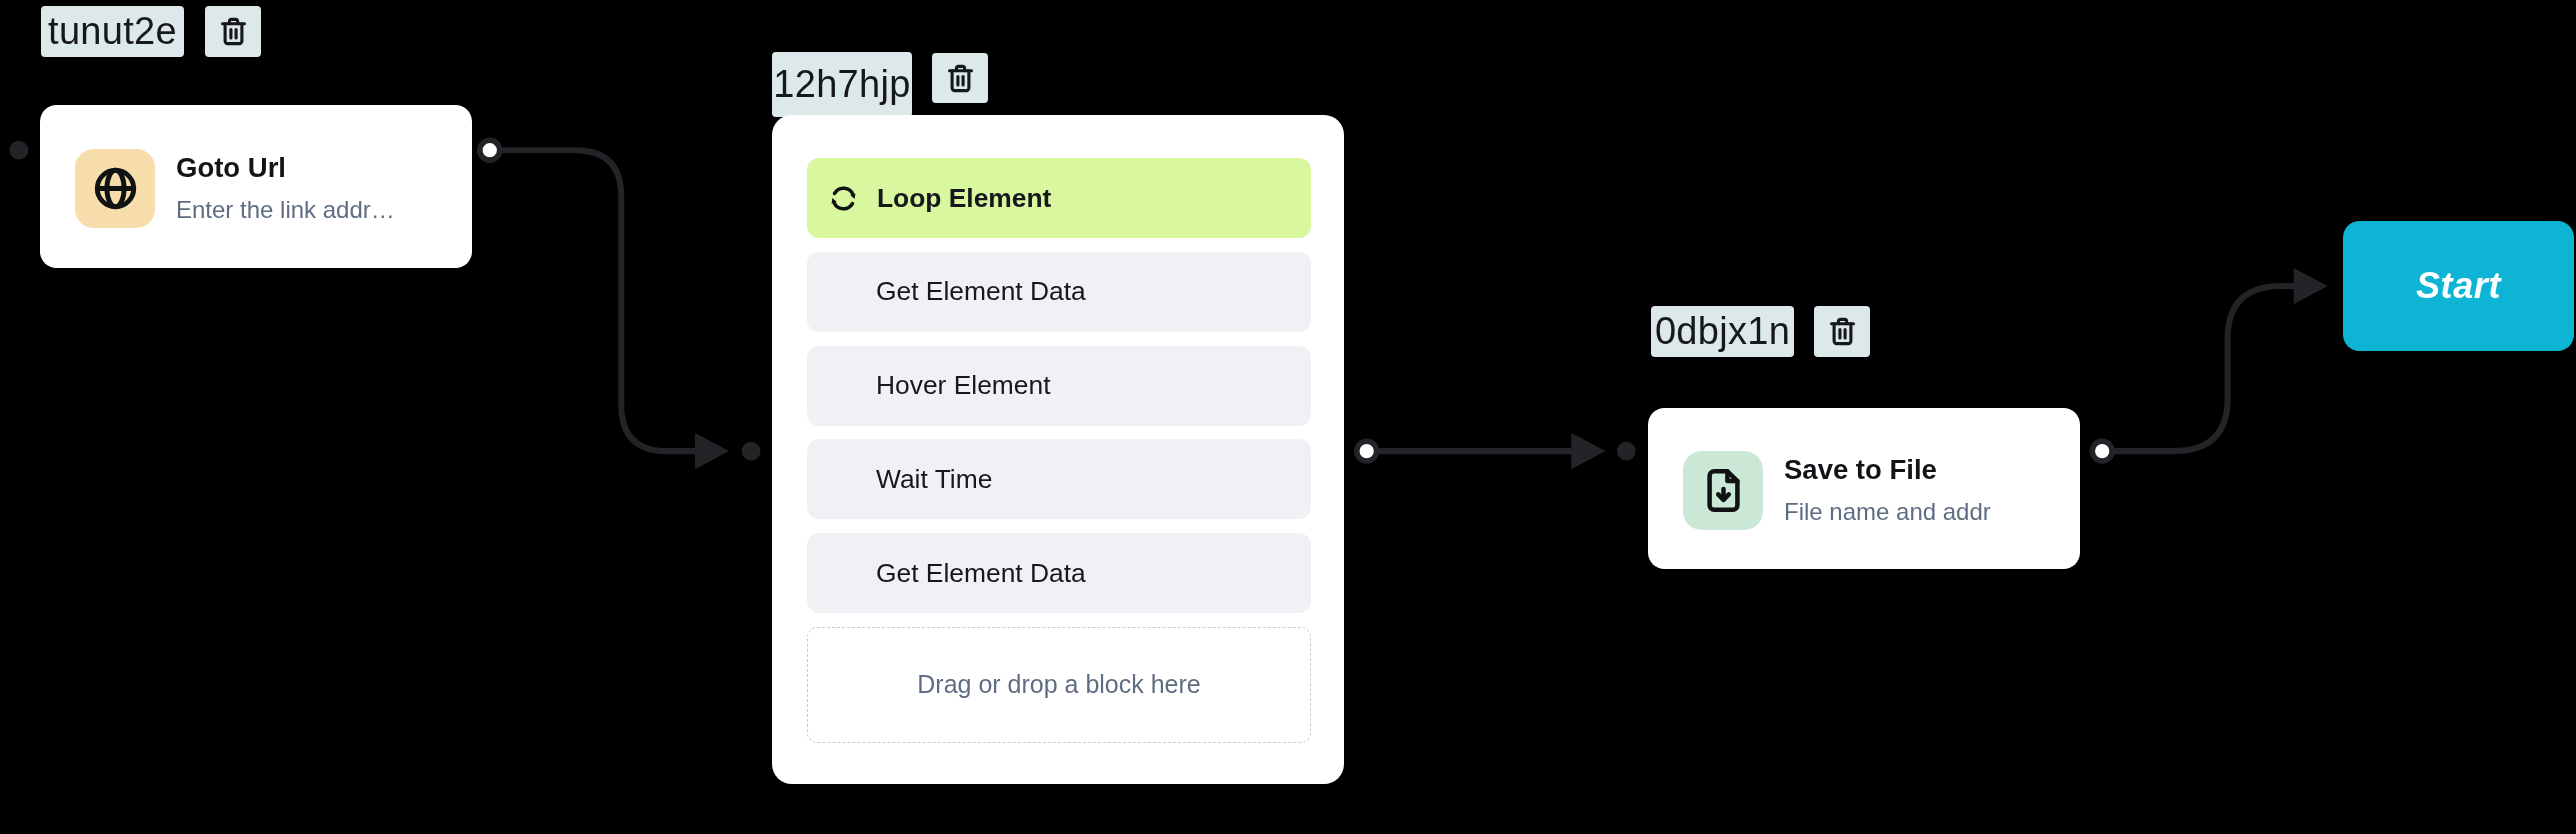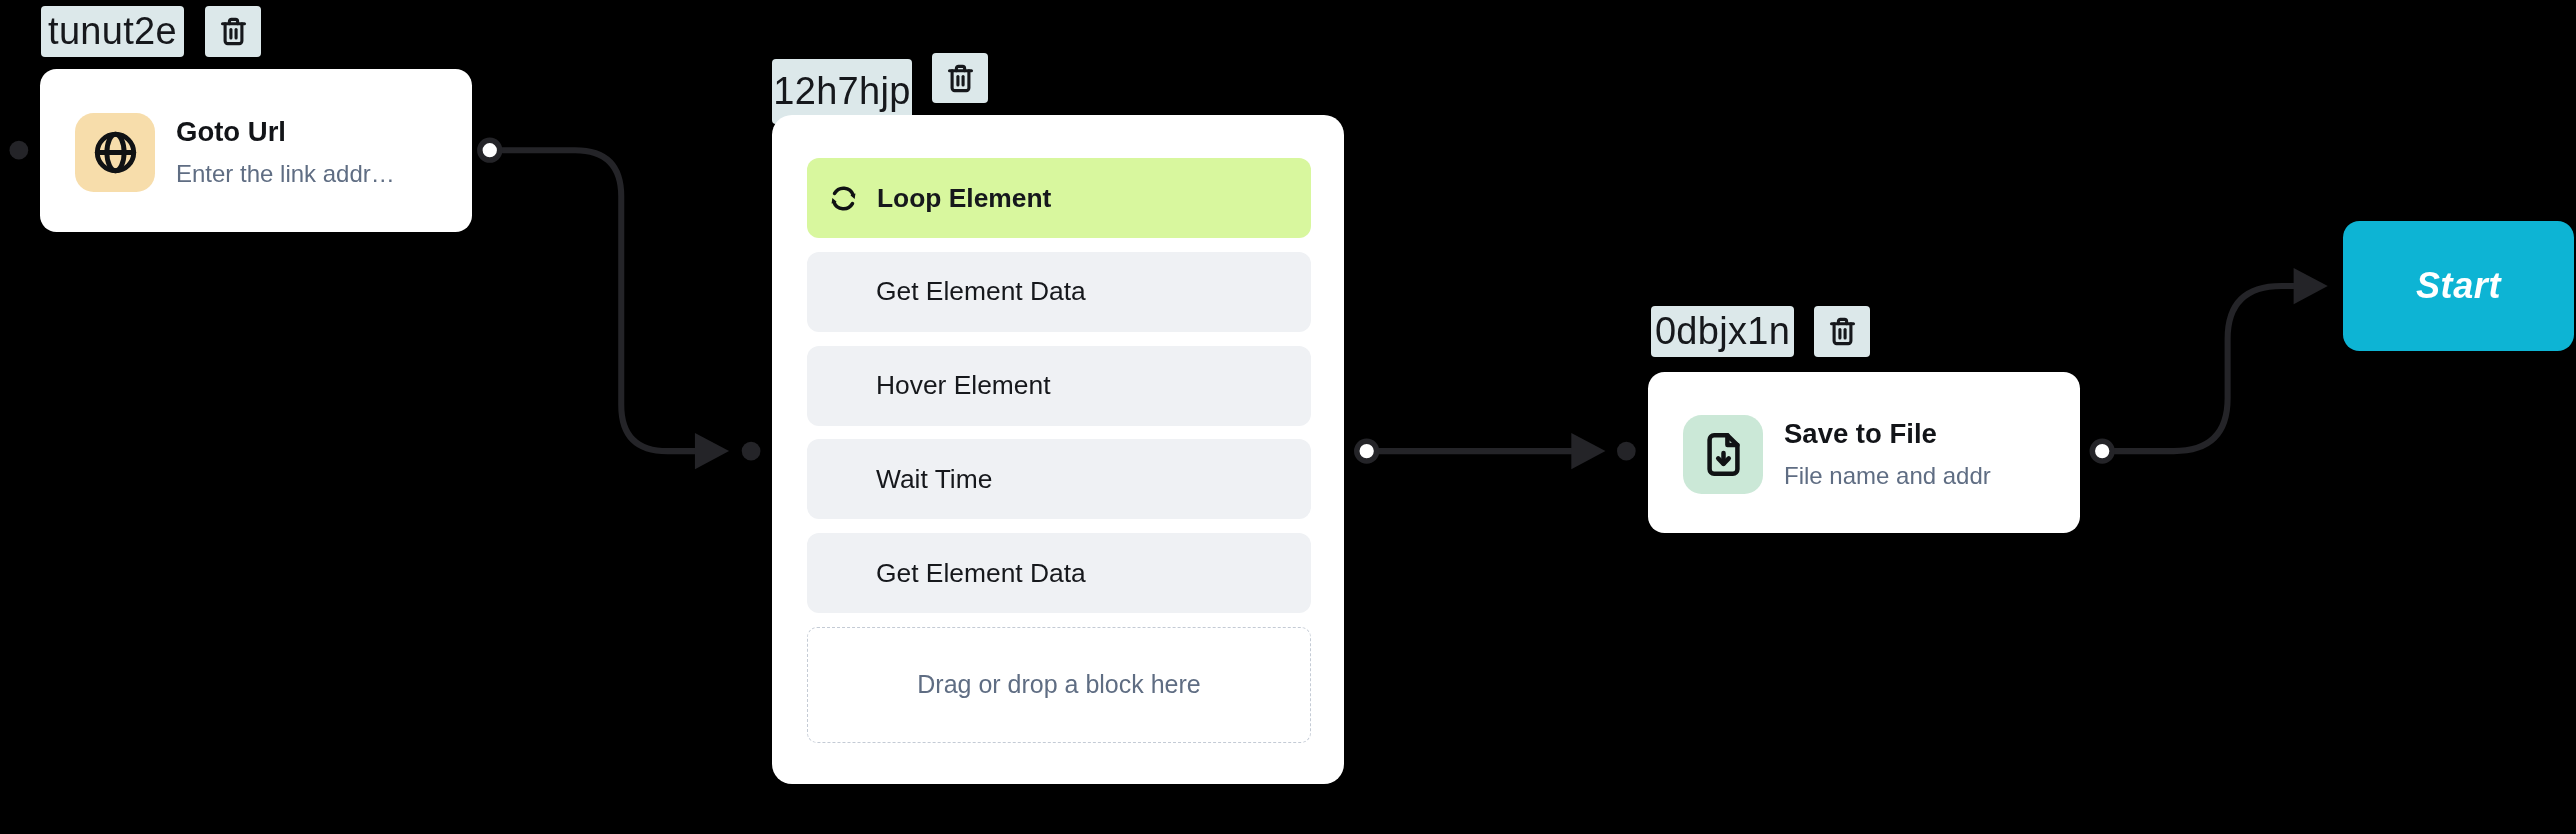--- a/index.html
+++ b/index.html
@@ -26,21 +26,21 @@
 
   .badge{
     position:absolute;height:51px;background:var(--badge-bg);color:var(--badge-text);
     border-radius:4px;display:flex;align-items:center;justify-content:center;
     font-size:38px;font-weight:500;letter-spacing:0.3px;
   }
   .badge svg{width:31px;height:31px;stroke:var(--badge-text);}
 
   .card{
     position:absolute;background:var(--card-bg);border-radius:16.5px;
-    display:flex;align-items:center;gap:21px;padding:4px 22px 0 35px;
+    display:flex;align-items:center;gap:21px;padding:4px 22px 0 35px;margin-top:36px;
   }
   .node-icon{
     width:80px;height:79px;border-radius:18.7px;flex:0 0 auto;
     display:flex;align-items:center;justify-content:center;
   }
   .node-icon svg{width:47px;height:47px;stroke:#101214;}
   .node-title{font-size:27.5px;font-weight:700;color:var(--title-color);line-height:1.12;margin-bottom:12px;white-space:nowrap;}
   .node-subtitle{font-size:24px;font-weight:500;color:var(--subtitle-color);line-height:1.15;white-space:nowrap;}
 
   #card-goto{left:40px;top:69px;width:432px;height:163px;}
@@ -116,21 +116,21 @@
         <line x1="2.7" y1="12" x2="21.3" y2="12"></line>
         <ellipse cx="12" cy="12" rx="4.4" ry="9.3"></ellipse>
       </svg>
     </div>
     <div>
       <div class="node-title">Goto Url</div>
       <div class="node-subtitle">Enter the link addr…</div>
     </div>
   </div>
 
-  <div class="badge" id="badge-group" style="left:772px;top:59px;width:140px;height:65px">12h7hjp</div>
+  <div class="badge" id="badge-group" style="left:772px;top:52px;width:140px;height:65px">12h7hjp</div>
   <div class="badge" id="trash-group" style="left:932px;top:53px;width:56px;height:50px">
     <svg viewBox="0 0 24 24" class="icon-stroke" stroke-width="2.4">
       <polyline points="3.5 6 20.5 6"></polyline>
       <path d="M18.5 6v13.4a2 2 0 0 1-2 2h-9a2 2 0 0 1-2-2V6"></path>
       <path d="M8.8 6V4.2a1.6 1.6 0 0 1 1.6-1.6h3.2a1.6 1.6 0 0 1 1.6 1.6V6"></path>
       <line x1="10" y1="10.5" x2="10" y2="17"></line>
       <line x1="14" y1="10.5" x2="14" y2="17"></line>
     </svg>
   </div>
   <div id="card-group">

